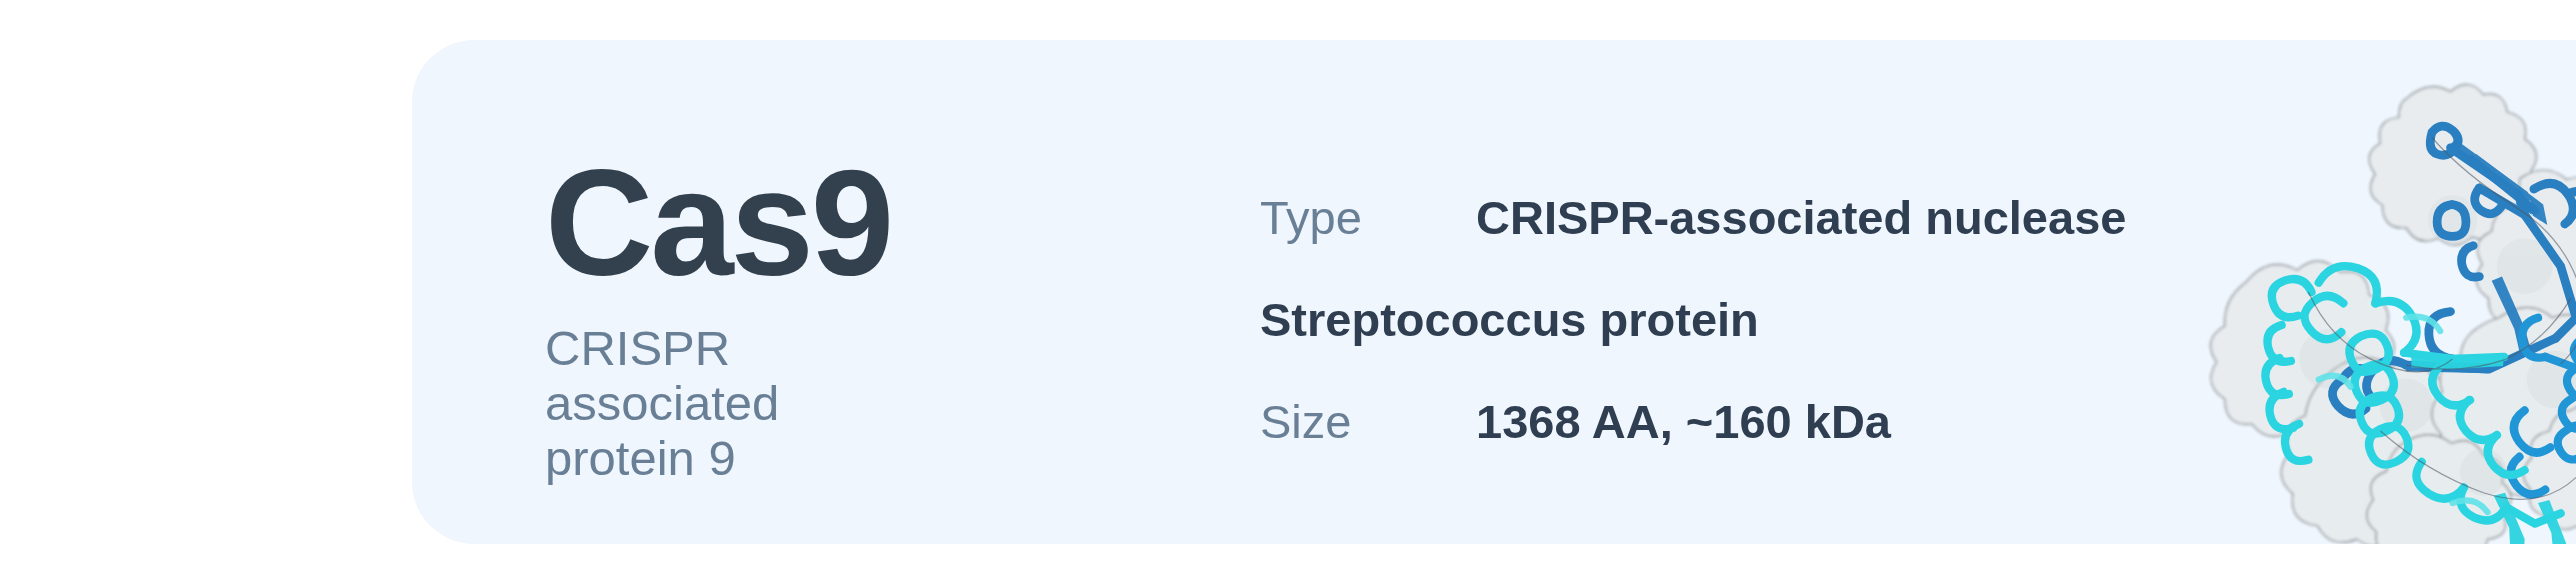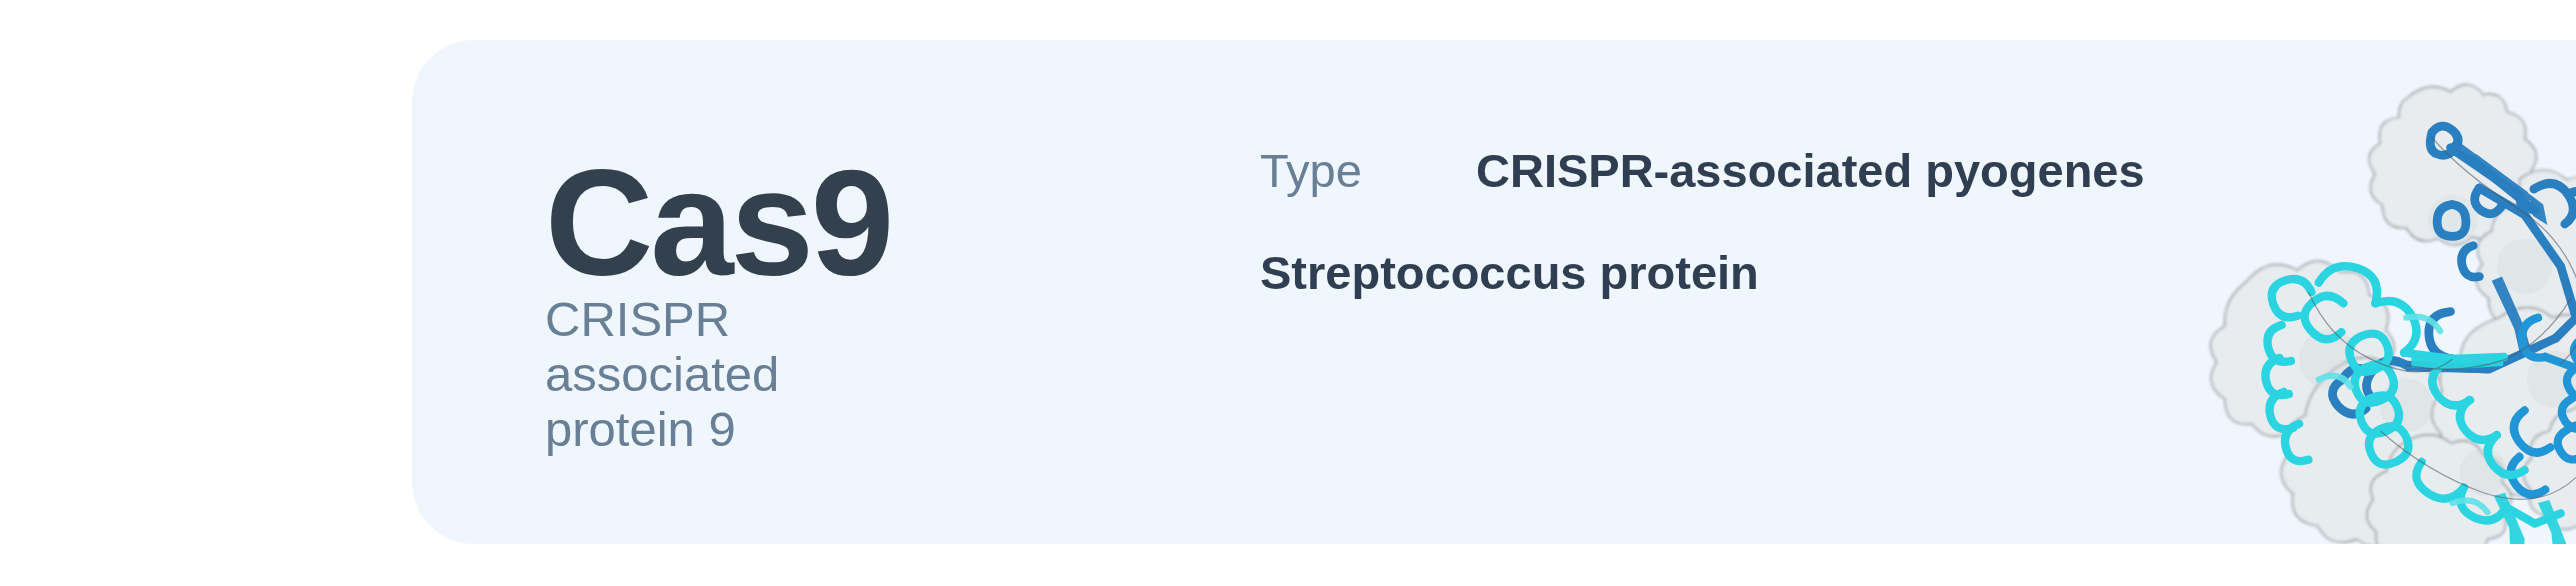--- a/index.html
+++ b/index.html
@@ -28,36 +28,36 @@
   #protein-name{
     font-size:150px;
     font-weight:bold;
     line-height:0.92;
     color:#33414f;
     letter-spacing:-3.1px;
     margin:0;
     white-space:nowrap;
   }
   #protein-fullname{
-    margin-top:0;
+    margin-top:29px;
     font-size:49px;
     line-height:1.12;
     color:#697f96;
     font-weight:normal;
     max-width:361px;
   }
   
   #spec-list{
     position:absolute;
     left:848px; top:103px;
     width:1082px;
   }
   .spec-row{
     display:flex;
-    align-items:flex-start;
+    align-items:flex-end;
     height:102px;
   }
   .spec-label{
     width:216px;
     flex:0 0 216px;
     font-size:47px;
     color:#697f96;
     font-weight:normal;
     white-space:nowrap;
   }
@@ -82,28 +82,30 @@
 
   <div id="identity">
     <div id="protein-name">Cas9</div>
     <div id="protein-fullname">CRISPR associated protein 9</div>
   </div>
 
   <div id="spec-list">
 
     <div class="spec-row">
       <div class="spec-label">Type</div>
-      <div class="spec-value">CRISPR-associated pyogenes</div>
+      <div class="spec-value">CRISPR-associated nuclease</div>
     </div>
 
     <div class="spec-row">
       <div class="spec-value">Streptococcus protein</div>
     </div>
 
     <div class="spec-row">
+      <div class="spec-label">Size</div>
+      <div class="spec-value">1368 AA, ~160 kDa</div>
     </div>
 
   </div>
 
   <div id="structure-viewport">
     <svg id="structure-svg" viewBox="0 0 1180 1010">
       <defs>
         <clipPath id="clipAll">
             <rect x="0" y="0" width="1180" height="1010"></rect>
           </clipPath>

